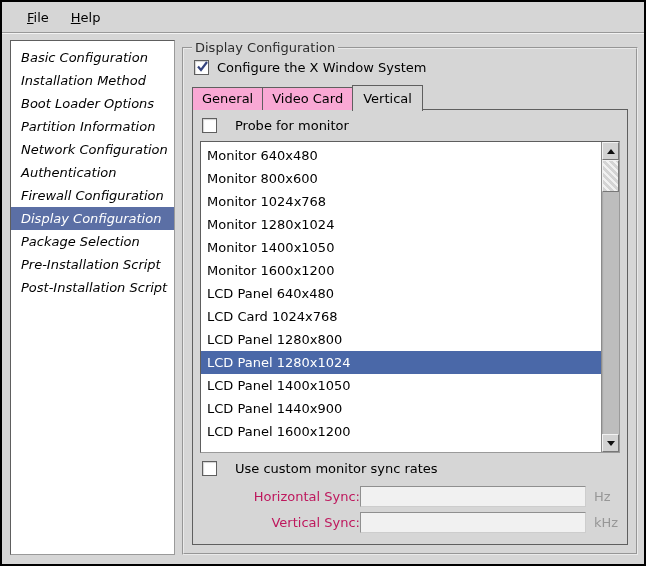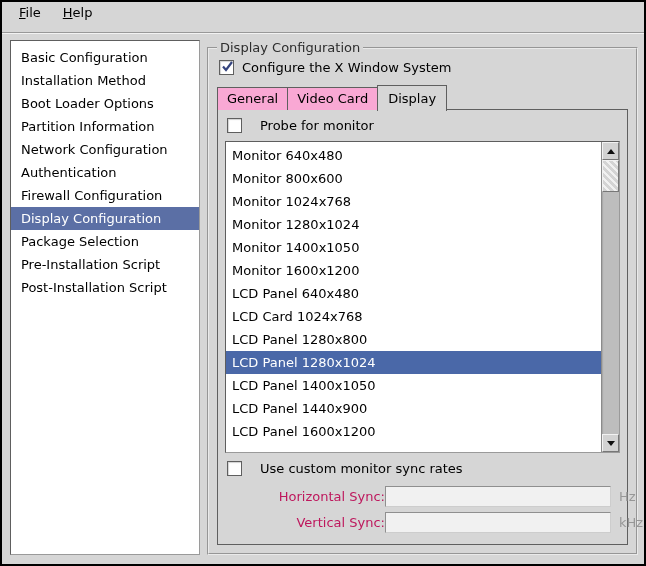--- a/index.html
+++ b/index.html
@@ -4,29 +4,29 @@
 <style>
   html,body{margin:0;padding:0;background:#fff;}
   .window{
     width:646px;height:566px;box-sizing:border-box;
     border:2px solid #000;background:#d6d6d6;
     font-family:"DejaVu Sans","Liberation Sans",sans-serif;
     font-size:13px;color:#000;
     display:flex;flex-direction:column;overflow:hidden;
   }
   
-  .menubar{flex:none;height:30px;display:flex;padding-left:10px;
+  .menubar{flex:none;height:30px;display:flex;align-items:center;padding-left:18px;
     border-bottom:1px solid #989898;box-shadow:0 1px 0 #f2f2f2;}
   .menu-item{padding:3px 7px;margin-right:8px;cursor:default;}
   .menu-item::first-letter{text-decoration:underline;}
   
   .content{flex:1;display:flex;padding:7px 6px 9px 8px;gap:7px;min-height:0;}
-  .sidebar{flex:none;width:190px;background:#fff;
+  .sidebar{flex:none;width:165px;background:#fff;
     border:1px solid;border-color:#5e5e5e #9a9a9a #9a9a9a #5e5e5e;
-    padding-top:5px;box-sizing:border-box;overflow:hidden;}
+    padding-top:5px;box-sizing:border-box;overflow:hidden;font-style:italic;}
   .side-item{height:23px;line-height:23px;padding-left:10px;white-space:nowrap;cursor:default;}
   .side-item.selected{background:#5b6fa5;color:#fff;}
   
   .frame{flex:1;margin:0;padding:2px 8px 8px 8px;border:2px groove #eaeaea;
     display:flex;flex-direction:column;min-width:0;min-height:0;box-sizing:border-box;}
   .frame legend{padding:0 3px;color:#2d2d2d;}
   .cfg-row{flex:none;display:flex;align-items:center;gap:8px;margin:3px 0 10px 2px;}
   
   .checkbox{flex:none;width:13px;height:13px;background:#fff;position:relative;
     border:1px solid #5f5f5f;box-shadow:inset 1px 1px 1px rgba(0,0,0,.18);}
@@ -101,21 +101,21 @@
           <svg width="15" height="15" viewBox="0 0 15 15">
             <path d="M3 7.5 L6 11 L12 3" stroke="#35447e" stroke-width="2.2" fill="none"></path>
           </svg>
         </span>
         <span>Configure the X Window System</span>
       </div>
 
       <div class="tabs">
         <span class="tab">General</span>
         <span class="tab">Video Card</span>
-        <span class="tab active">Display</span>
+        <span class="tab active">Vertical</span>
       </div>
 
       <div class="tab-panel">
 
         <div class="check-row">
           <span class="checkbox">
             
           </span>
           <span>Probe for monitor</span>
         </div>

